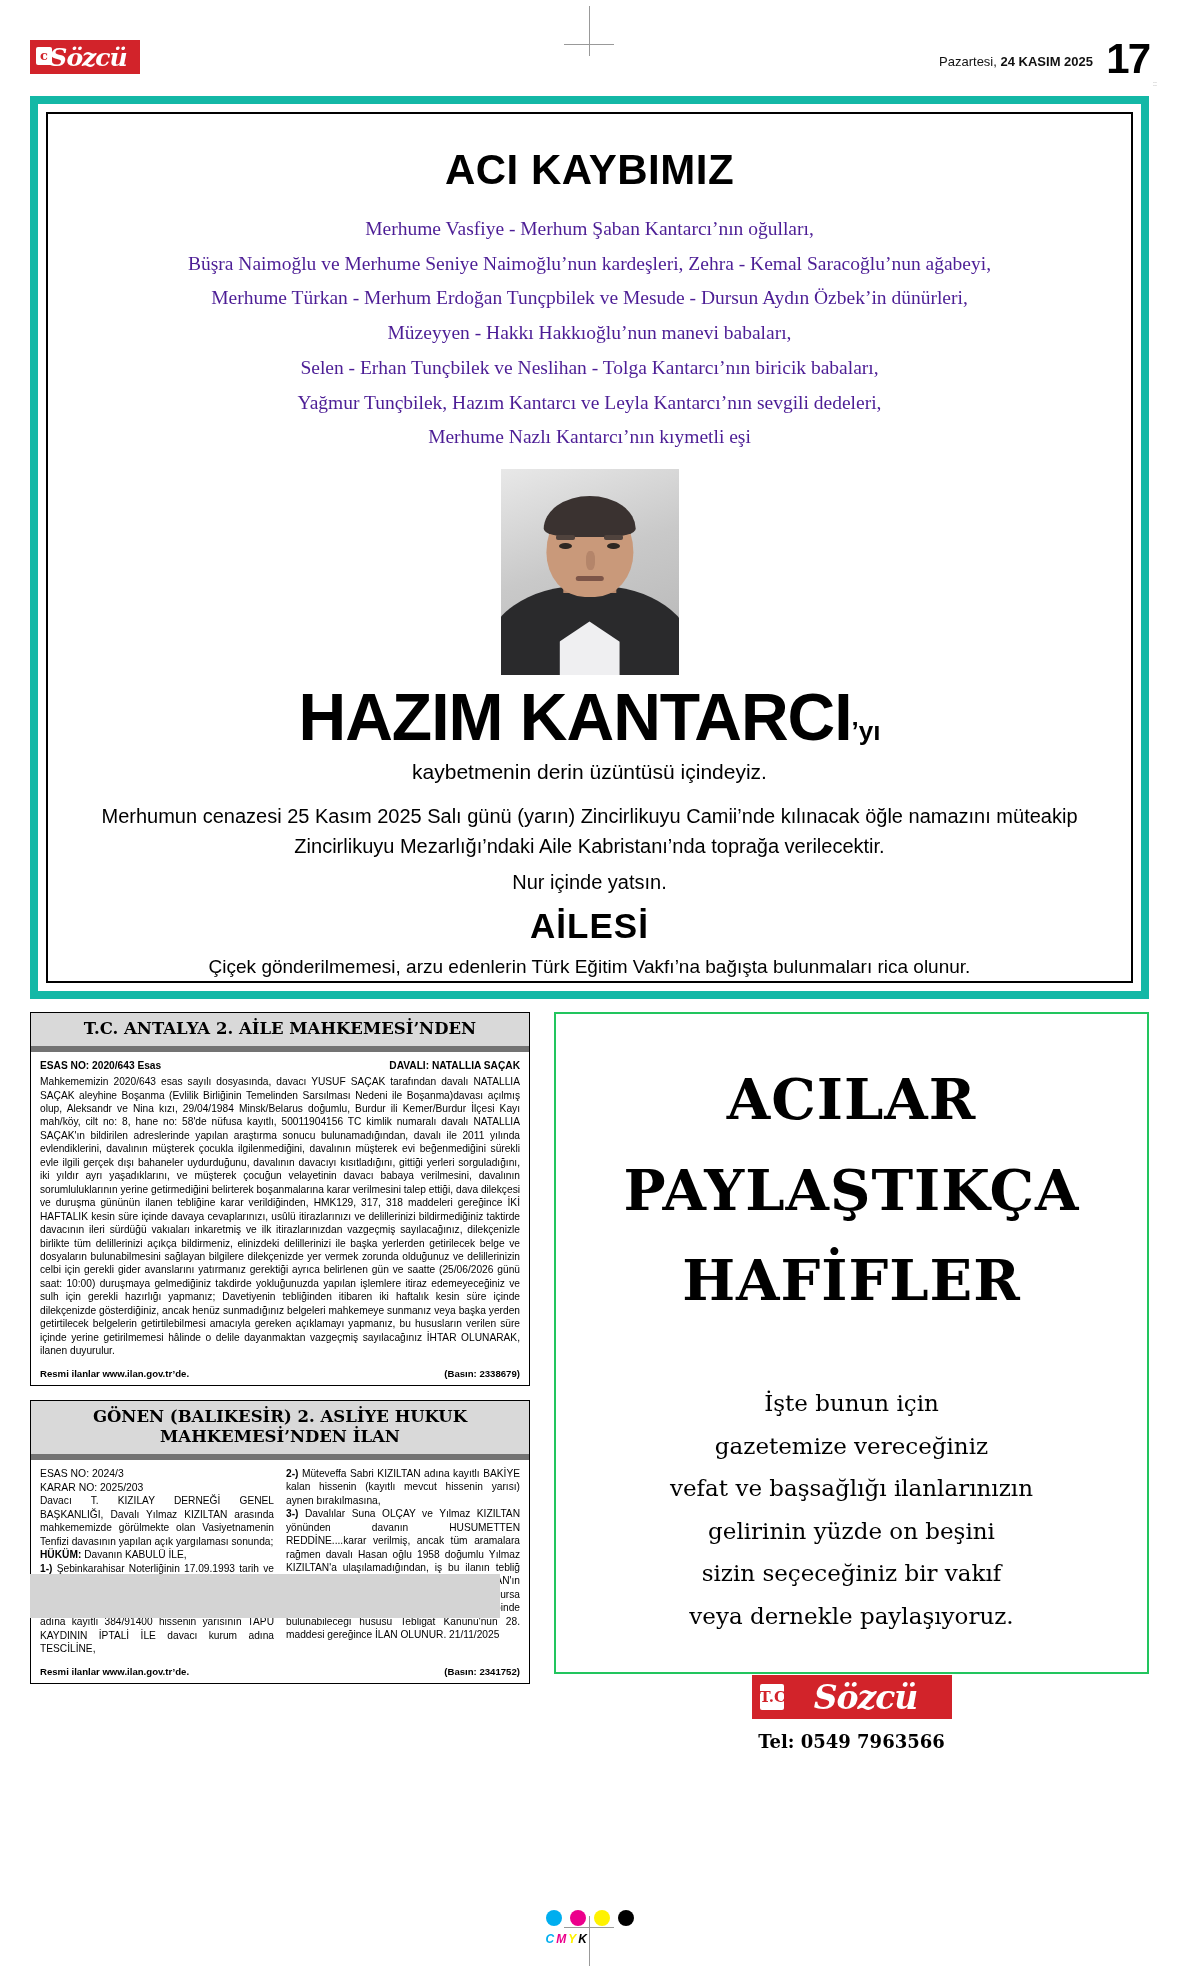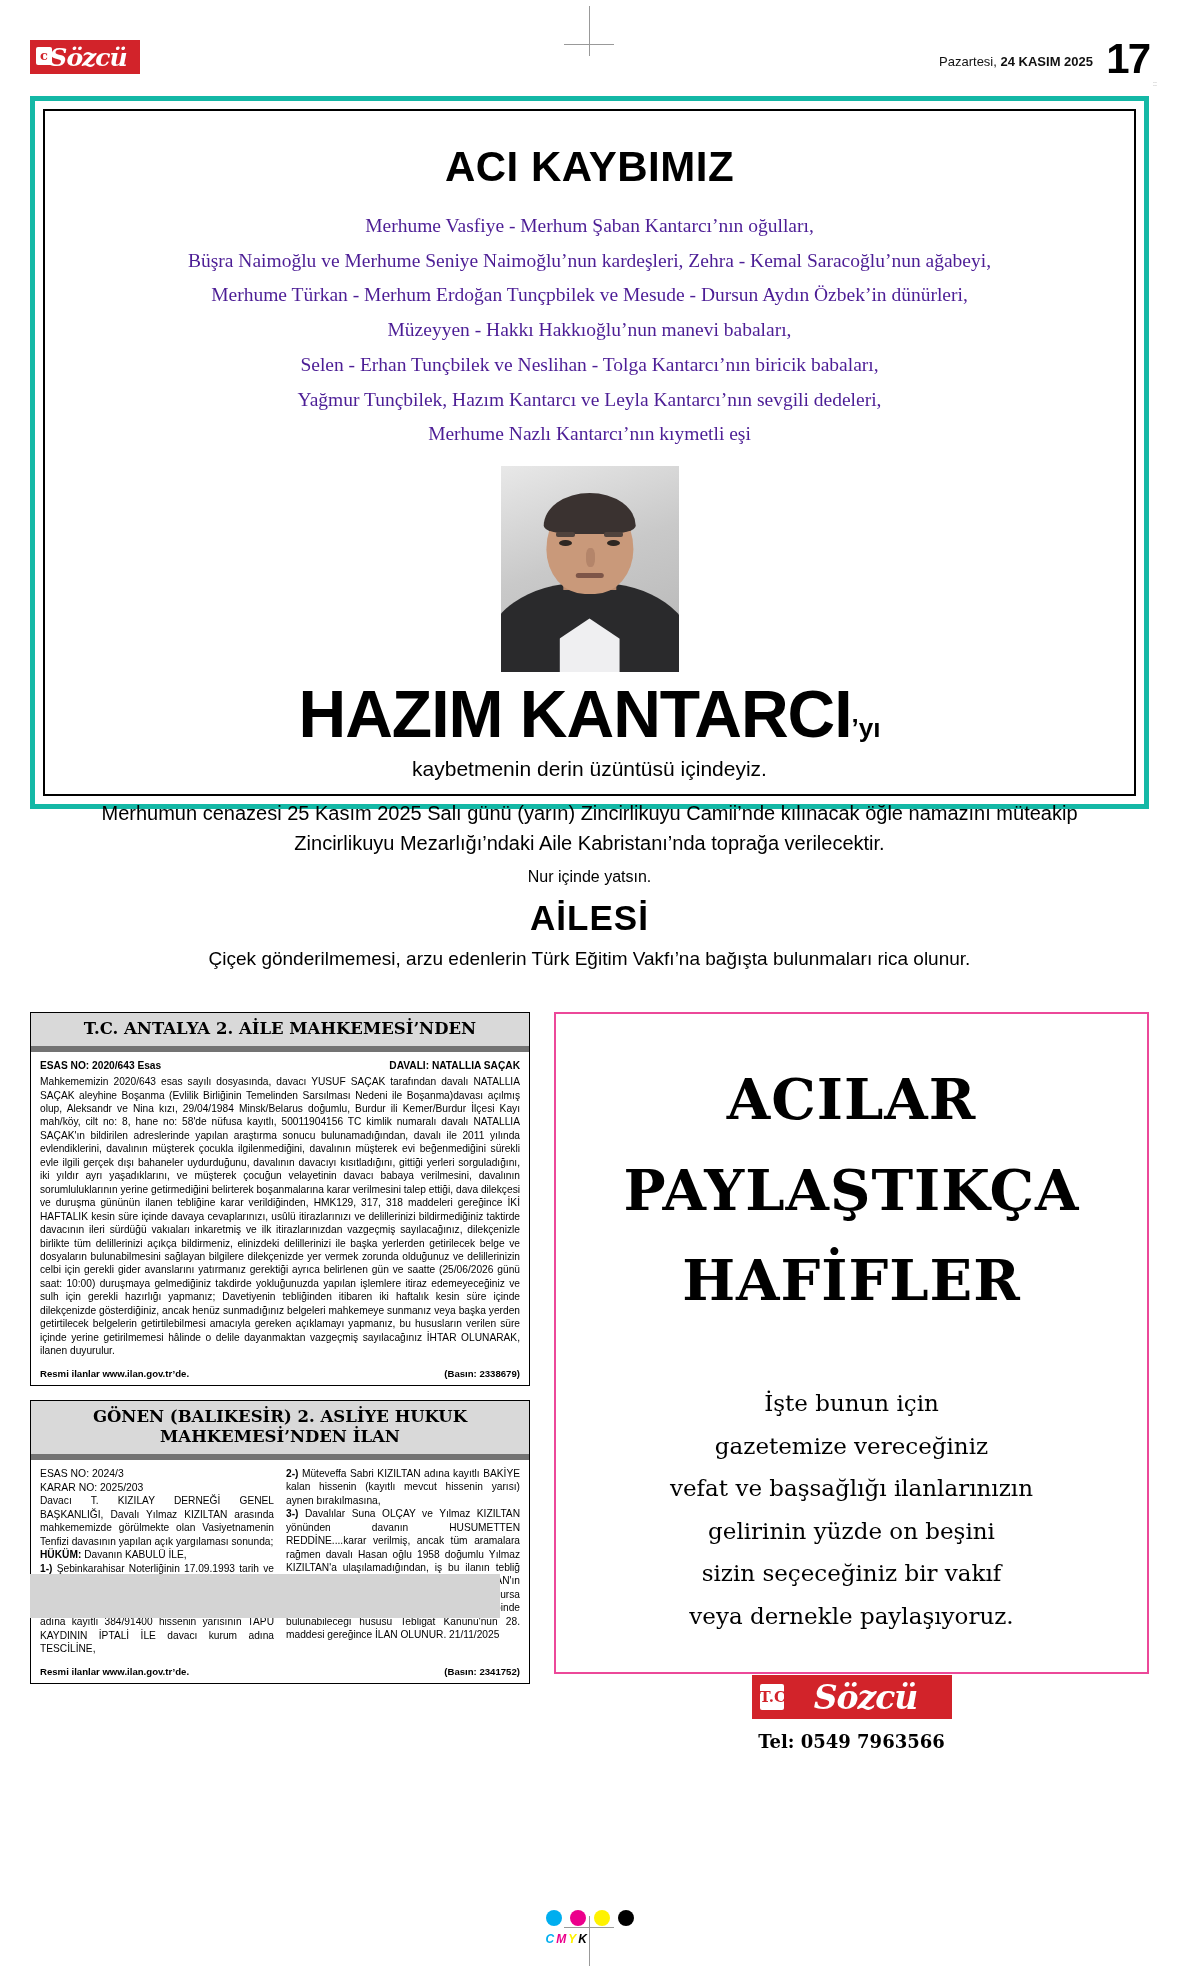--- a/index.html
+++ b/index.html
@@ -110,22 +110,22 @@
     font-size: 7px;
     color: #999;
   }
 
   
   .obit-outer {
     position: absolute;
     left: 30px;
     top: 96px;
     width: 1119px;
-    height: 713px;
-    border: 5px solid #14b8a6;
+    height: 903px;
+    border: 8px solid #14b8a6;
     background: #fff;
     box-sizing: border-box;
     padding-left: 28px;
   }
   .obit-inner {
     position: absolute;
     inset: 8px;
     border: 2px solid #000;
     box-sizing: border-box;
     padding: 26px 40px 20px 40px;
@@ -263,21 +263,21 @@
     line-height: 1.55;
     margin-top: 4px;
   }
   .obit-para {
     font-size: 20px;
     line-height: 1.5;
     margin-top: 12px;
     padding: 0 10px;
   }
   .obit-peace {
-    font-size: 16px;
+    font-size: 20px;
     margin-top: 10px;
   }
   .obit-family {
     font-family: "Liberation Sans", sans-serif;
     font-weight: bold;
     font-size: 35px;
     letter-spacing: 1px;
     margin-top: 12px;
   }
   .obit-note {
@@ -353,21 +353,21 @@
     background: #d4d4d4;
   }
 
   
   .right-ad {
     position: absolute;
     left: 524px;
     top: 0;
     width: 595px;
     height: 662px;
-    border: 2px solid #ec4899;
+    border: 2px solid #22c55e;
     background: #fff;
     box-sizing: border-box;
     text-align: center;
     padding: 40px 30px 20px 30px;
   }
   .ad-big {
     font-family: "DejaVu Serif", serif;
     font-weight: bold;
     font-size: 56px;
     line-height: 1.62;

